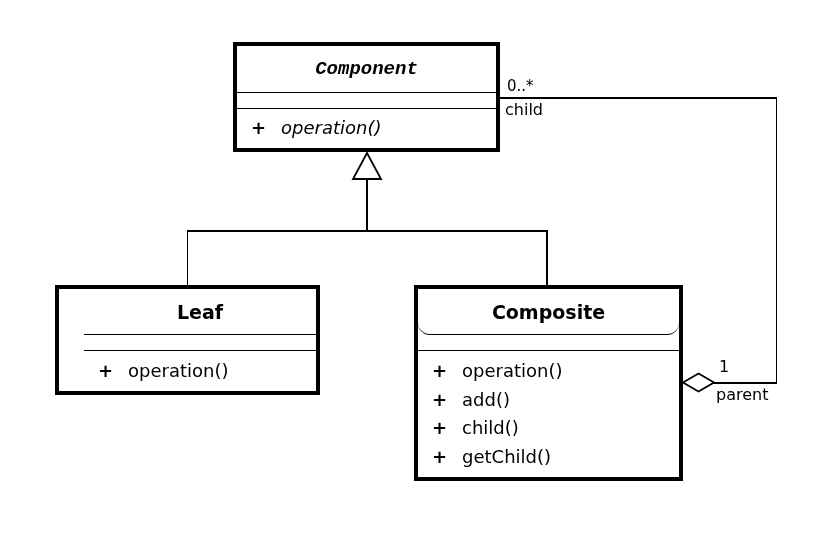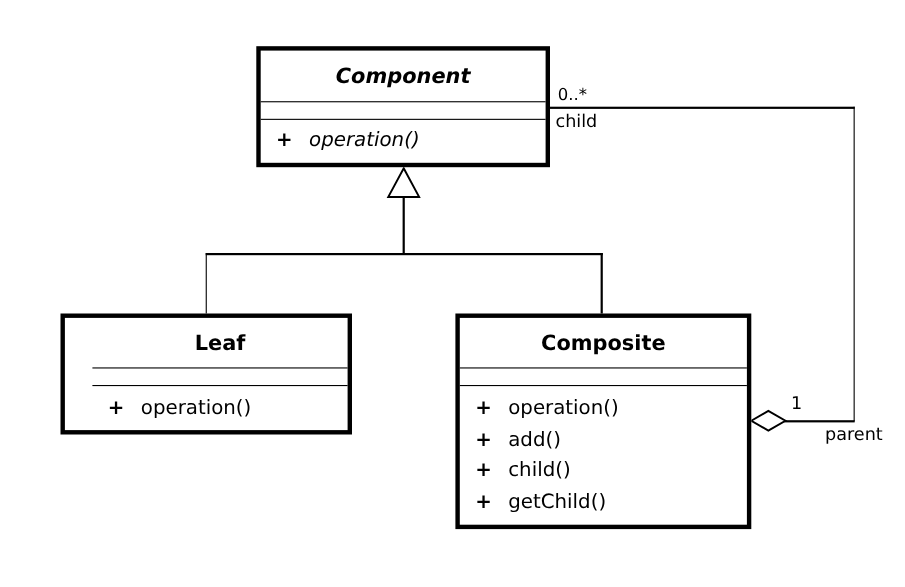--- a/index.html
+++ b/index.html
@@ -41,21 +41,21 @@
   }
   .method-row {
     display: flex;
     align-items: baseline;
     padding-left: 14px;
     font-size: 18px;
     line-height: 28.5px;
     white-space: nowrap;
   }
   .vis { font-weight: bold; width: 30px; flex: 0 0 auto; }
-  .component .uml-title { font-style: italic; }
+  .component .uml-title { font-style: italic; font-family: Liberation Mono, monospace; }
   .component .sig { font-style: italic; }
   .line { position: absolute; background: #000; }
   .lbl { position: absolute; font-size: 16px; line-height: 18px; white-space: nowrap; }
   .lbl-small { font-size: 15px; }
   .marker { position: absolute; }
 </style>
 </head>
 <body>
 
 <div class="canvas">
@@ -71,21 +71,21 @@
   <div class="line" style="left:499px; top:97px; width:278px; height:1.5px;"></div>
   <div class="line" style="left:775.5px; top:97px; width:1.5px; height:286px;"></div>
   <div class="line" style="left:713px; top:382px; width:64px; height:1.5px;"></div>
   <svg class="marker" style="left:681px; top:371px;" width="35" height="23" viewBox="0 0 35 23">
     <polygon points="2,11.5 17.5,2.5 33,11.5 17.5,20.5" fill="#ffffff" stroke="#000000" stroke-width="1.8"></polygon>
   </svg>
 
   <div class="lbl lbl-small" style="left:507px; top:77px;">0..*</div>
   <div class="lbl" style="left:505px; top:101px;">child</div>
   <div class="lbl" style="left:719px; top:358px;">1</div>
-  <div class="lbl" style="left:716px; top:386px;margin-left:34px;">parent</div>
+  <div class="lbl" style="left:716px; top:386px;">parent</div>
 
   <div class="uml-class component" style="left:233px; top:42px; width:267px; height:110px;">
     <div class="uml-title" style="height:46px;">Component</div>
     <div class="uml-attrs" style="height:15px;"></div>
     <div class="uml-methods single">
       <div class="method-row">
         <span class="vis">+</span>
         <span class="sig">operation()</span>
       </div>
     </div>
@@ -96,21 +96,21 @@
     <div class="uml-attrs" style="height:15px;"></div>
     <div class="uml-methods single">
       <div class="method-row">
         <span class="vis">+</span>
         <span class="sig">operation()</span>
       </div>
     </div>
   </div>
 
   <div class="uml-class" style="left:414px; top:285px; width:269px; height:196px;">
-    <div class="uml-title" style="height:45px;">Composite</div>
+    <div class="uml-title" style="height:45px;border-radius:12px;">Composite</div>
     <div class="uml-attrs" style="height:15px;"></div>
     <div class="uml-methods" style="padding-top:6px;">
       <div class="method-row">
         <span class="vis">+</span>
         <span class="sig">operation()</span>
       </div>
       <div class="method-row">
         <span class="vis">+</span>
         <span class="sig">add()</span>
       </div>

